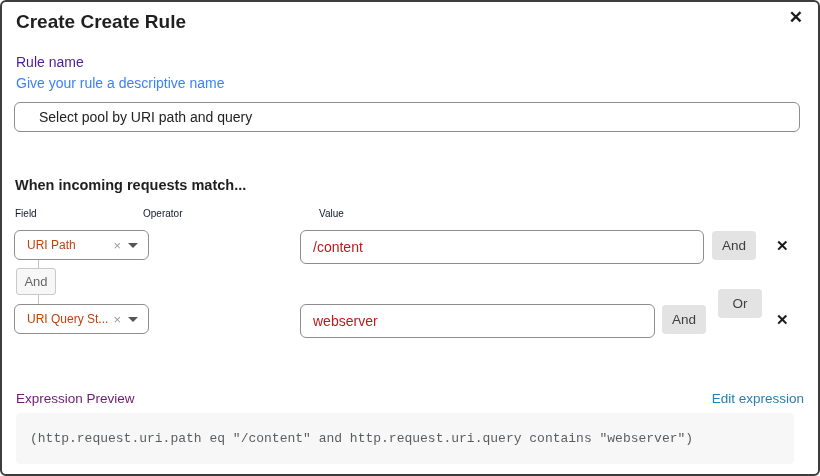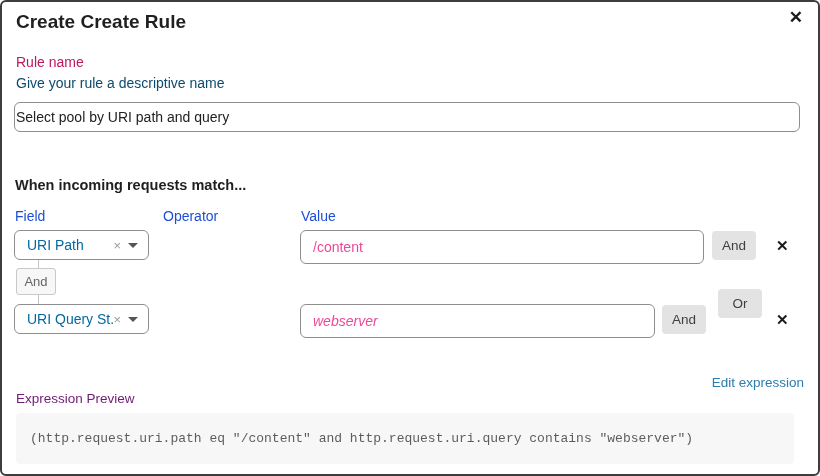--- a/index.html
+++ b/index.html
@@ -34,75 +34,75 @@
     font-size: 19px;
     font-weight: 700;
     color: #1f1f1f;
   }
 
   .rule-name-label {
     position: absolute;
     left: 14px;
     top: 52px;
     font-size: 14px;
-    color: #be185d;
+    color: #4c1d95;
   }
   .rule-name-helper {
     position: absolute;
     left: 14px;
     top: 73px;
     font-size: 14px;
-    color: #0c4a6e;
+    color: #3b82f6;
   }
   .rule-name-input {
     position: absolute;
     left: 12px;
     top: 100px;
     width: 786px;
     height: 30px;
     border: 1px solid #8e8e8e;
     border-radius: 6px;
-    padding: 0 1px;
+    padding: 0 24px;
     font-size: 14px;
     color: #222;
     font-family: "Liberation Sans", sans-serif;
     outline: none;
     background: #fff;
   }
 
   .match-heading {
     position: absolute;
     left: 13px;
     top: 175px;
     font-size: 14.5px;
     font-weight: 700;
     color: #1f1f1f;
     text-align: center;
   }
 
-  .col-label { position: absolute; top: 206px; font-size: 14px; color: #1d4ed8; }
+  .col-label { position: absolute; top: 206px; font-size: 10px; color: #0f172a; }
   .col-field    { left: 13px; }
-  .col-operator { left: 161px; }
-  .col-value    { left: 299px; }
+  .col-operator { left: 141px; }
+  .col-value    { left: 317px; }
 
   .select-box {
     position: absolute;
     height: 30px;
     border: 1px solid #8e8e8e;
     border-radius: 6px;
     background: #fff;
     cursor: pointer;
   }
   .select-box .select-label {
     position: absolute;
     left: 12px;
     top: 50%;
     transform: translateY(-50%);
-    font-size: 14px;
-    color: #0369a1;
+    font-size: 12px;
+    color: #c2410c;
     white-space: nowrap;
     overflow: hidden;
     max-width: 88px;
   }
   .operator-select .select-label { max-width: 100px; }
   .clear-x {
     position: absolute;
     right: 27px;
     top: 50%;
     transform: translateY(-50%);
@@ -121,21 +121,21 @@
     border-top: 5px solid #555;
   }
 
   .value-input {
     position: absolute;
     height: 30px;
     border: 1px solid #8e8e8e;
     border-radius: 6px;
     padding: 16px 12px;
     font-size: 14px;
-    color: #ec4899;
+    color: #b91c1c;
     font-family: "Liberation Sans", sans-serif;
     outline: none;
     background: #fff;
   }
 
   .row-1 { top: 228px; }
   .row-2 { top: 302px; }
   .field-select { left: 12px; width: 135px; }
   .operator-select { left: 157px; width: 133px; }
 
@@ -189,21 +189,21 @@
   .expr-label {
     position: absolute;
     left: 14px;
     top: 389px;
     font-size: 13.5px;
     color: #701a75;
   }
   .expr-edit-link {
     position: absolute;
     right: 14px;
-    top: 373px;
+    top: 389px;
     font-size: 13.5px;
     color: #2c7cb0;
     cursor: pointer;
     text-decoration: none;
     padding-left: 6px;
   }
   .expr-code {
     position: absolute;
     left: 14px;
     top: 411px;
@@ -252,21 +252,21 @@
   <div class="connector-line"></div>
   <div class="connector-badge">
     <span>And</span>
   </div>
 
   <div class="select-box field-select row-2">
     <span class="select-label">URI Query St...</span>
     <span class="clear-x">×</span>
     <span class="caret"></span>
   </div>
-  <input class="value-input row-2" type="text" style="left: 298px; top: 302px; width: 355px; font-style: italic;" value="webserver">
+  <input class="value-input row-2" type="text" style="left: 298px; top: 302px; width: 355px;" value="webserver">
   <button class="conj-btn" style="left:660px; top:303px;">And</button>
   <button class="conj-btn" style="left:716px; top:287px;">Or</button>
   <span class="row-remove" style="top:310px;">✕</span>
 
   <div class="expr-label">Expression Preview</div>
   <a class="expr-edit-link" href="#">Edit expression</a>
   <div class="expr-code">(http.request.uri.path eq "/content" and http.request.uri.query contains "webserver")</div>
 
 </div>
 

